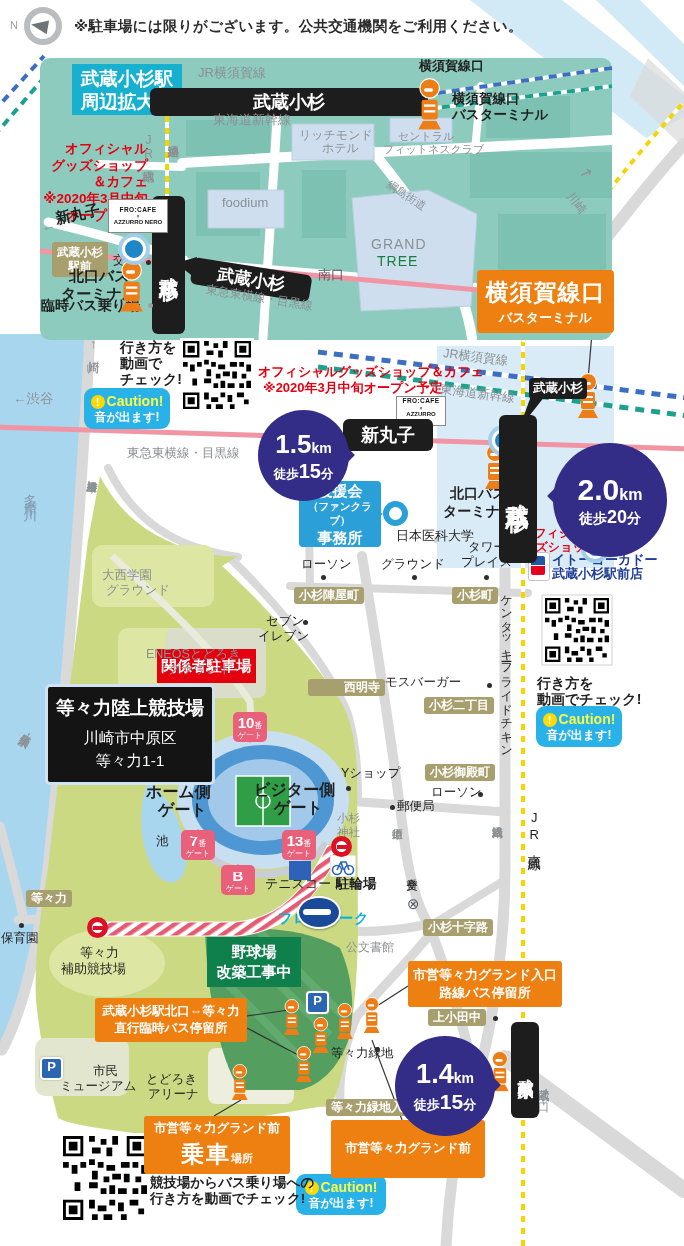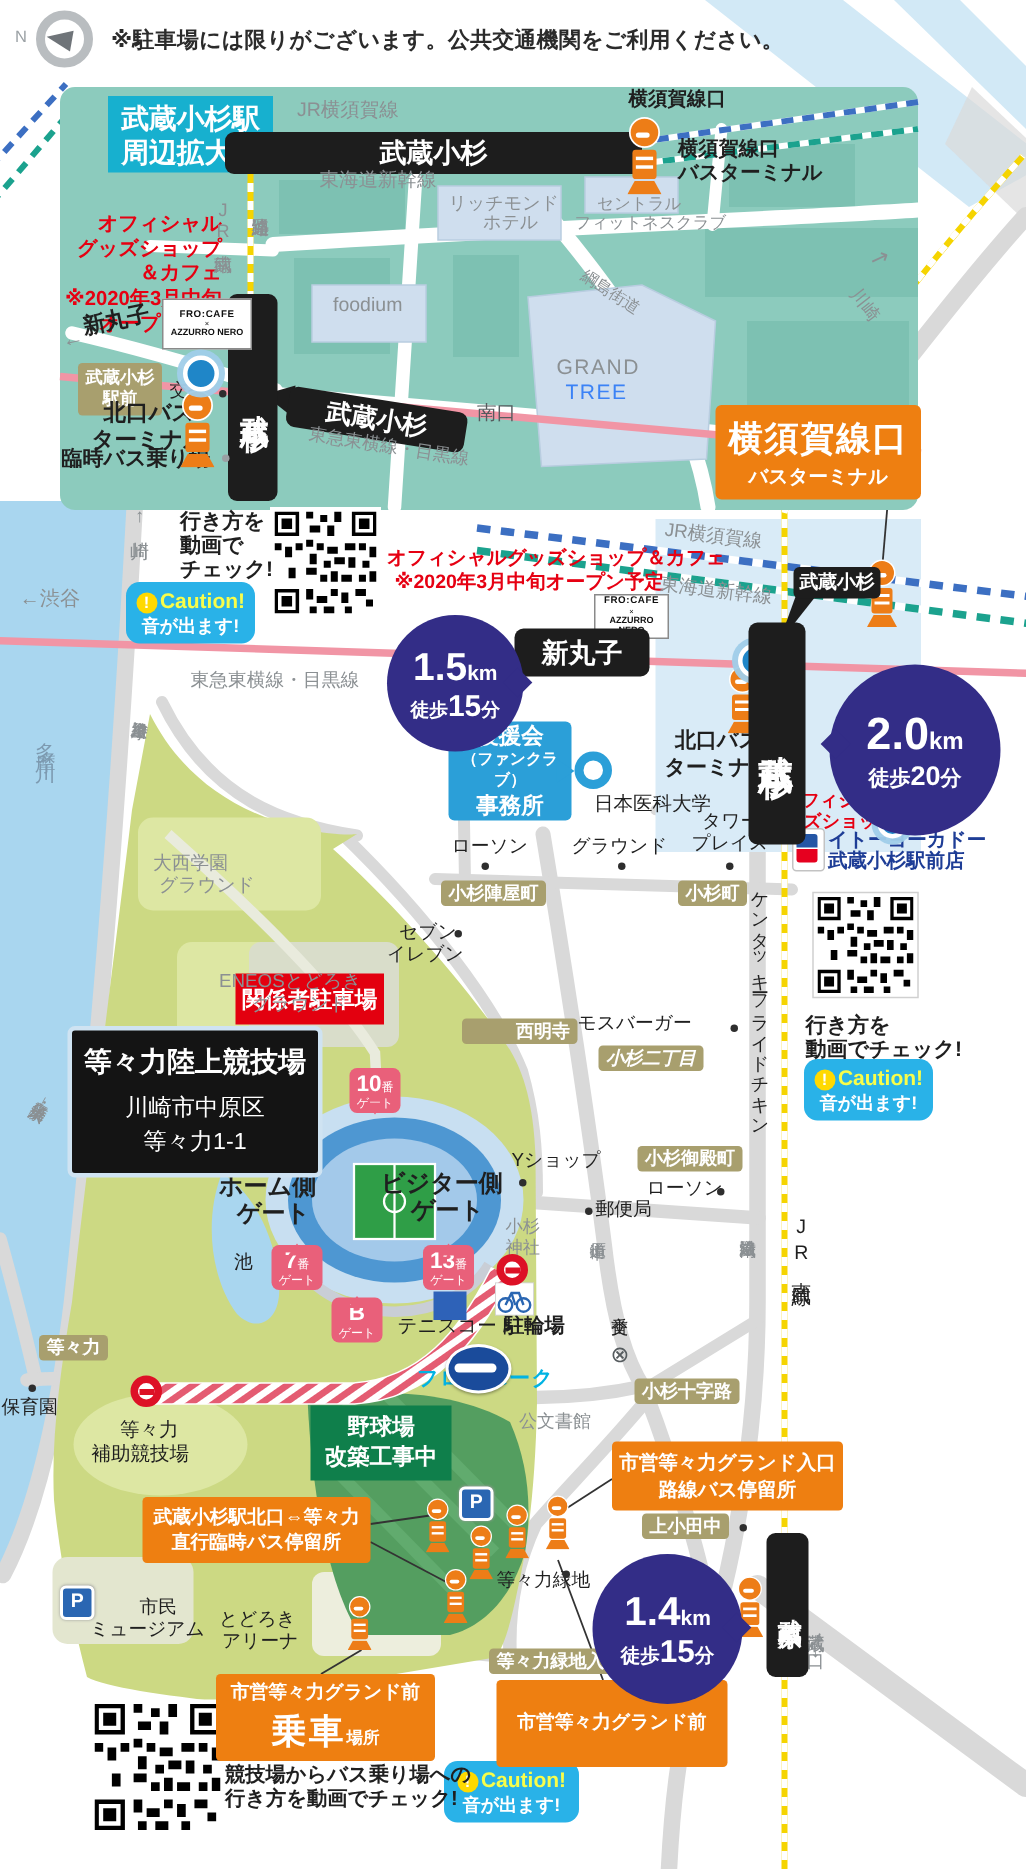--- a/index.html
+++ b/index.html
@@ -364,21 +364,21 @@
       <div class="lbl" style="left: 198px; top: 66px; font-size: 13px; color: rgb(139, 144, 147);">JR横須賀線</div>
       <div class="lbl" style="left: 213px; top: 113px; font-size: 13px; color: rgb(139, 144, 147);">東海道新幹線</div>
       <div class="lbl vert" style="left: 142px; top: 133px; font-size: 12px; color: rgb(139, 144, 147);">JR南武線</div>
       <div class="lbl vert" style="left: 167px; top: 136px; font-size: 12px; color: rgb(139, 144, 147);">連絡通路</div>
       <div class="lbl" style="left: 299px; top: 129px; font-size: 12px; color: rgb(139, 144, 147);">リッチモンド</div>
       <div class="lbl" style="left: 322px; top: 142px; font-size: 12px; color: rgb(139, 144, 147);">ホテル</div>
       <div class="lbl" style="left: 398px; top: 131px; font-size: 11px; color: rgb(139, 144, 147);">セントラル</div>
       <div class="lbl" style="left: 383px; top: 144px; font-size: 11px; color: rgb(139, 144, 147);">フィットネスクラブ</div>
       <div class="lbl" style="left: 222px; top: 196px; font-size: 13px; color: rgb(139, 144, 147);">foodium</div>
       <div class="lbl" style="left: 371px; top: 237px; font-size: 14px; color: rgb(139, 144, 147); letter-spacing: 1px;">GRAND</div>
-      <div class="lbl" style="left: 377px; top: 254px; font-size: 14px; color: #3b82f6; letter-spacing: 1px;">TREE</div>
+      <div class="lbl" style="left: 377px; top: 254px; font-size: 14px; color: #15803d; letter-spacing: 1px;">TREE</div>
       <div class="lbl" style="left: 391px; top: 179px; font-size: 11px; color: rgb(139, 144, 147); transform: rotate(33deg); transform-origin: left top;">綱島街道</div>
       <div class="lbl bold" style="left: 419px; top: 59px; font-size: 13px; color: rgb(31, 31, 31);">横須賀線口</div>
       <div class="lbl bold" style="left: 452px; top: 92px; font-size: 13.5px; color: rgb(31, 31, 31);">横須賀線口</div>
       <div class="lbl bold" style="left: 452px; top: 108px; font-size: 13.5px; color: rgb(31, 31, 31);">バスターミナル</div>
       <div class="lbl" style="left: 318px; top: 268px; font-size: 13px; color: rgb(85, 91, 94);">南口</div>
       <div class="lbl" style="left: 40px; top: 220px; font-size: 14px; color: rgb(139, 144, 147); transform: rotate(-12deg); transform-origin: left top;">←</div>
       <div class="lbl bold" style="left: 54px; top: 211px; font-size: 15px; color: rgb(31, 31, 31); transform: rotate(-12deg); transform-origin: left top;">新丸子</div>
       <div class="lbl" style="left: 113px; top: 254px; font-size: 12px; color: rgb(31, 31, 31);">交番</div>
       <div class="lbl bold" style="left: 69px; top: 268px; font-size: 15px; color: rgb(31, 31, 31);">北口バス</div>
       <div class="lbl bold" style="left: 61px; top: 286px; font-size: 15px; color: rgb(31, 31, 31);">ターミナル</div>
@@ -447,21 +447,21 @@
       <div class="lbl bold" style="left: 254px; top: 782px; font-size: 16px; color: rgb(31, 31, 31);">ビジター側</div>
       <div class="lbl bold" style="left: 274px; top: 800px; font-size: 16px; color: rgb(31, 31, 31);">ゲート</div>
       <div class="lbl" style="left: 265px; top: 877px; font-size: 13px; color: rgb(31, 31, 31);">テニスコート</div>
       <div class="lbl bold" style="left: 336px; top: 877px; font-size: 13.5px; color: rgb(31, 31, 31);">駐輪場</div>
       <div class="lbl bold" style="left: 278px; top: 911px; font-size: 14px; color: rgb(0, 179, 227); letter-spacing: 1px;">フロンパーク</div>
       <div class="lbl bold" style="left: 150px; top: 1176px; font-size: 13.5px; color: rgb(31, 31, 31);">競技場からバス乗り場への</div>
       <div class="lbl bold" style="left: 150px; top: 1192px; font-size: 13.5px; color: rgb(31, 31, 31);">行き方を動画でチェック!</div>
       <div class="tan" style="left: 294px; top: 587px;">小杉陣屋町</div>
       <div class="tan" style="left: 452px; top: 587px;">小杉町</div>
       <div class="tan" style="left: 308px; top: 679px; padding-left: 36px;">西明寺</div>
-      <div class="tan" style="left: 399px; top: 697px; font-style: italic;">小杉二丁目</div>
+      <div class="tan" style="left: 424px; top: 697px;">小杉二丁目</div>
       <div class="tan" style="left: 425px; top: 764px;">小杉御殿町</div>
       <div class="tan" style="left: 423px; top: 919px;">小杉十字路</div>
       <div class="tan" style="left: 428px; top: 1009px;">上小田中</div>
       <div class="tan" style="left: 26px; top: 890px;">等々力</div>
       <div class="tan" style="left: 326px; top: 1099px;">等々力緑地入口</div>
       <div class="dot" style="left: 321px; top: 575px;"></div>
       <div class="dot" style="left: 412px; top: 575px;"></div>
       <div class="dot" style="left: 484px; top: 575px;"></div>
       <div class="dot" style="left: 303px; top: 620px;"></div>
       <div class="dot" style="left: 487px; top: 683px;"></div>

